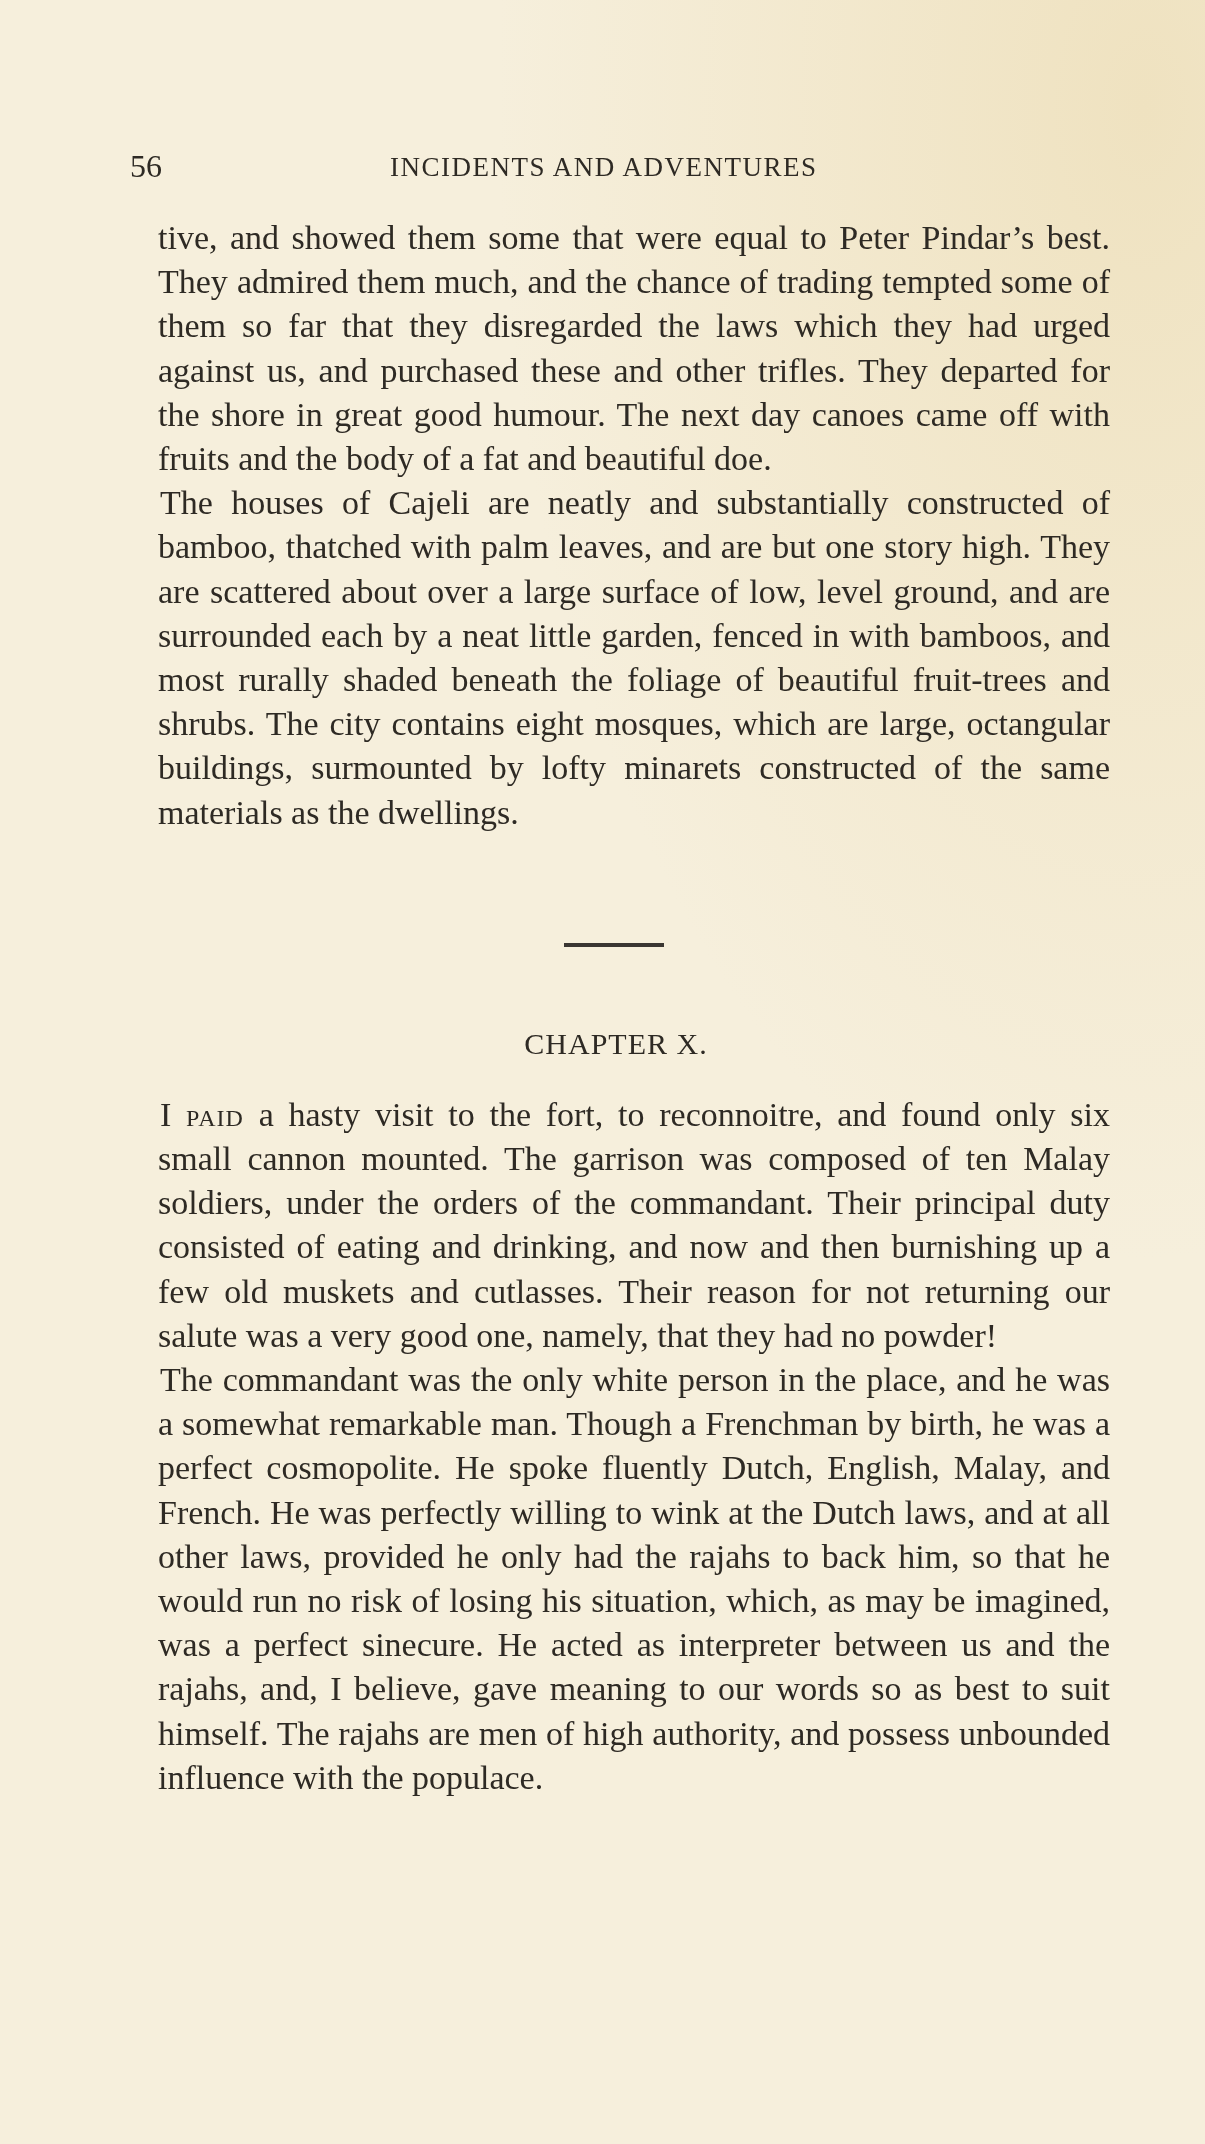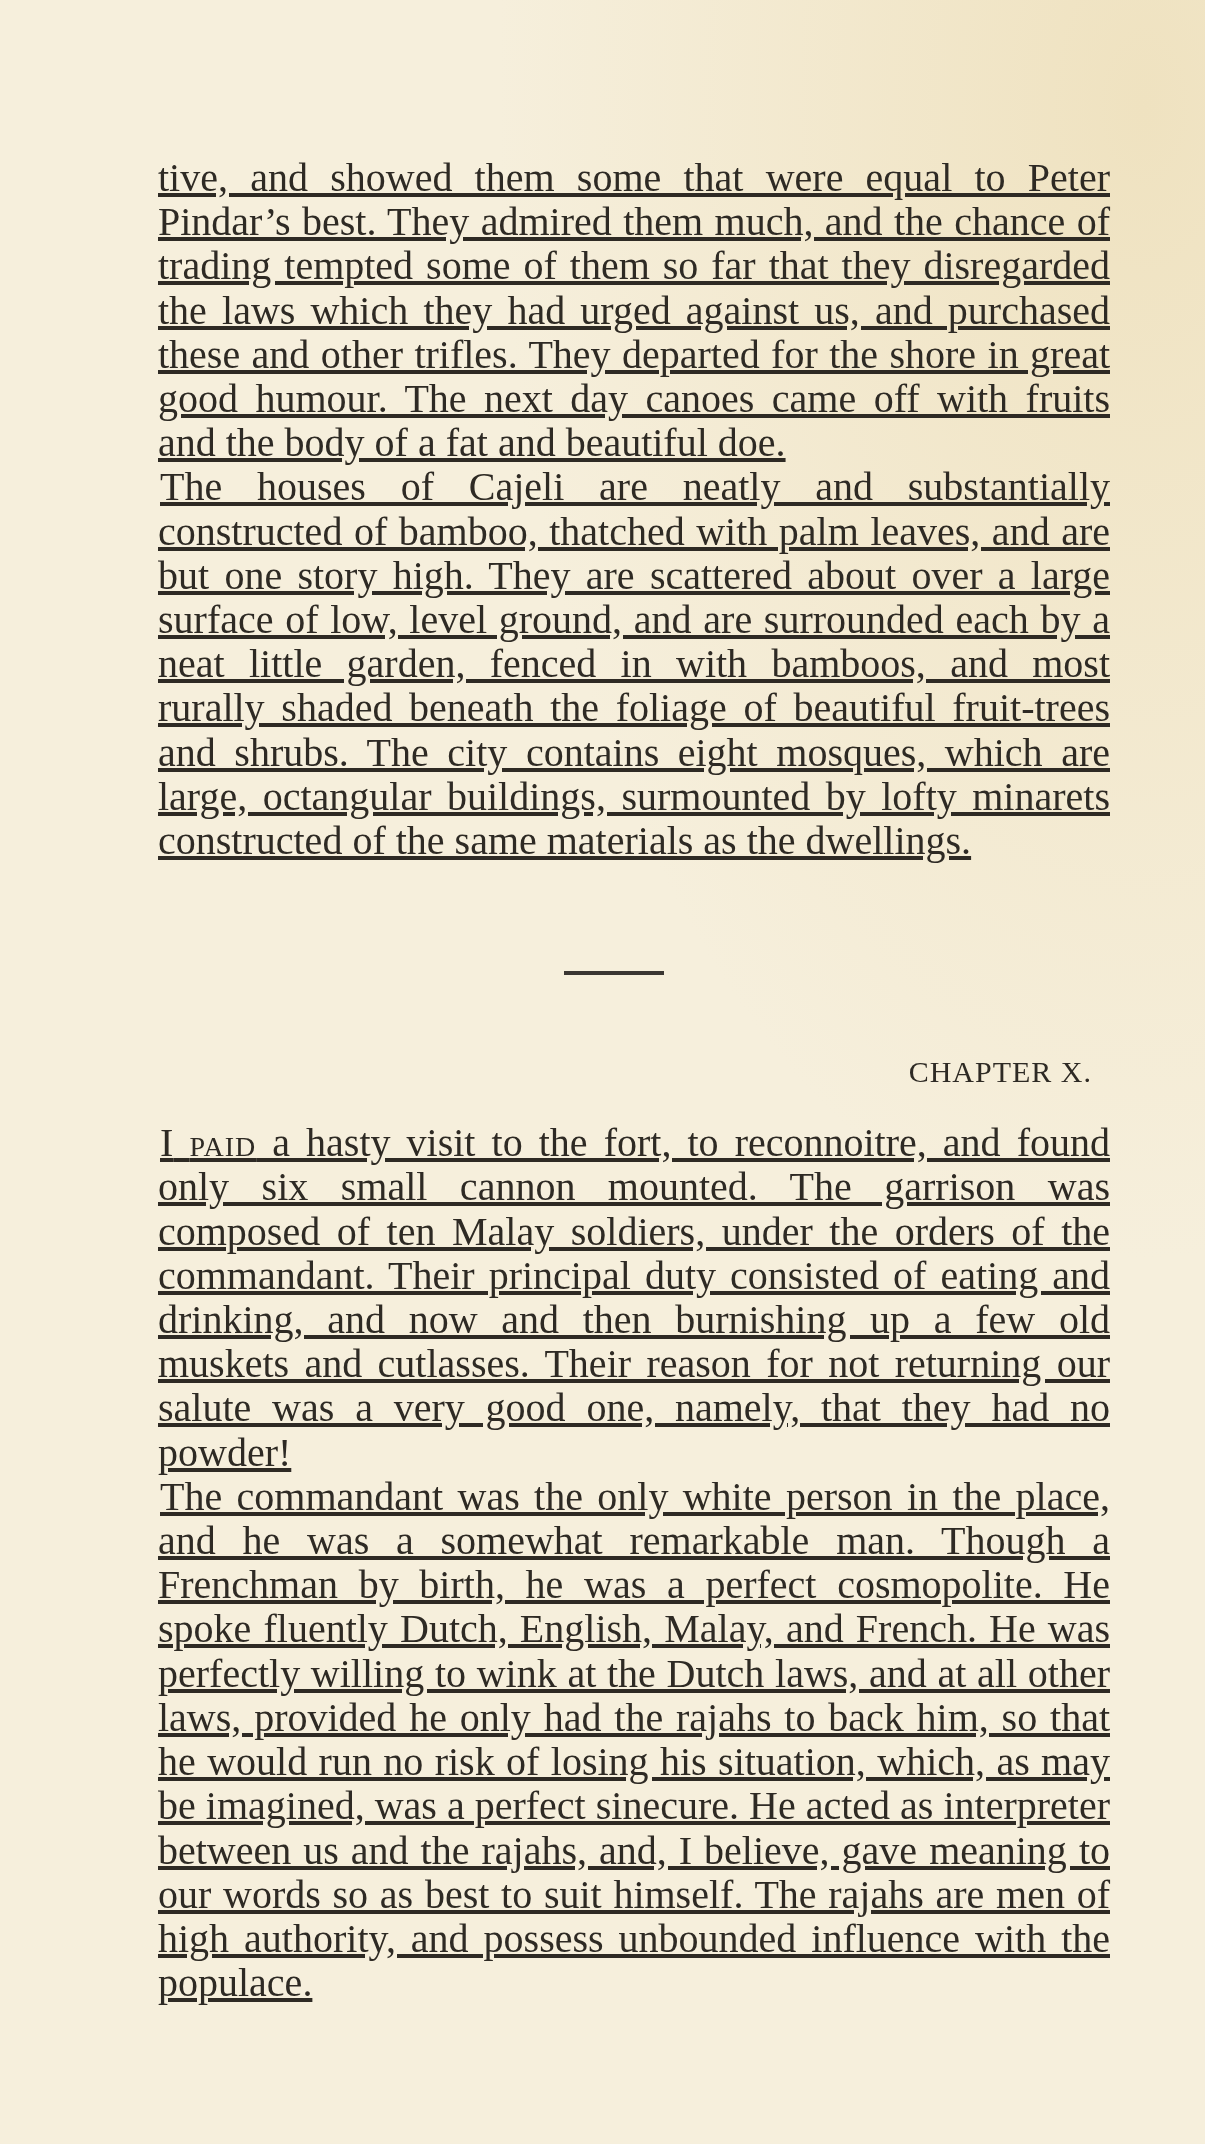--- a/index.html
+++ b/index.html
@@ -9,32 +9,36 @@
       background-image: radial-gradient(ellipse at 95% 5%, #efe2c0 0%, rgba(246,239,220,0) 40%);
       font-family: "Liberation Serif", "DejaVu Serif", serif;
       color: #2e2a24;
       position: relative;
       overflow: hidden;
     }
     .page { position: absolute; left: 158px; top: 140px; width: 952px; }
     .header { position: relative; height: 60px; }
     .page-number { position: absolute; left: -28px; top: 8px; font-size: 32px; }
     .running-head { position: absolute; left: 232px; top: 12px; font-size: 27px; letter-spacing: 1.5px; }
-    .body-text { font-size: 40px; line-height: 44.2px; text-align: justify; margin-top: 16px; text-decoration: underline; }
+    .body-text { font-size: 34px; line-height: 44.2px; text-align: justify; margin-top: 16px; }
     .body-text p { margin: 0; text-indent: 0; }
     .body-text p.indent { text-indent: 2px; }
     .rule { width: 100px; height: 4px; background: #3a3632; margin: 108px auto 0 auto; position: relative; left: -20px; }
-    .chapter-title { text-align: right; font-size: 30px; letter-spacing: 1px; margin-top: 80px; position: relative; left: -18px; }
+    .chapter-title { text-align: center; font-size: 30px; letter-spacing: 1px; margin-top: 80px; position: relative; left: -18px; }
     .smallcaps { font-variant: small-caps; letter-spacing: 1px; }
     .chapter-body { margin-top: 32px; }
   </style>
 </head>
 <body>
 
 <div class="page">
+  <div class="header">
+    <span class="page-number">56</span>
+    <span class="running-head">INCIDENTS AND ADVENTURES</span>
+  </div>
 
   <div class="body-text">
     <p>tive, and showed them some that were equal to Peter Pindar’s best. They admired them much, and the chance of trading tempted some of them so far that they disregarded the laws which they had urged against us, and purchased these and other trifles. They departed for the shore in great good humour. The next day canoes came off with fruits and the body of a fat and beautiful doe.</p>
     <p class="indent">The houses of Cajeli are neatly and substantially constructed of bamboo, thatched with palm leaves, and are but one story high. They are scattered about over a large surface of low, level ground, and are surrounded each by a neat little garden, fenced in with bamboos, and most rurally shaded beneath the foliage of beautiful fruit-trees and shrubs. The city contains eight mosques, which are large, octangular buildings, surmounted by lofty minarets constructed of the same materials as the dwellings.</p>
   </div>
 
   <div class="rule"></div>
 
   <div class="chapter-title">CHAPTER X.</div>
 

